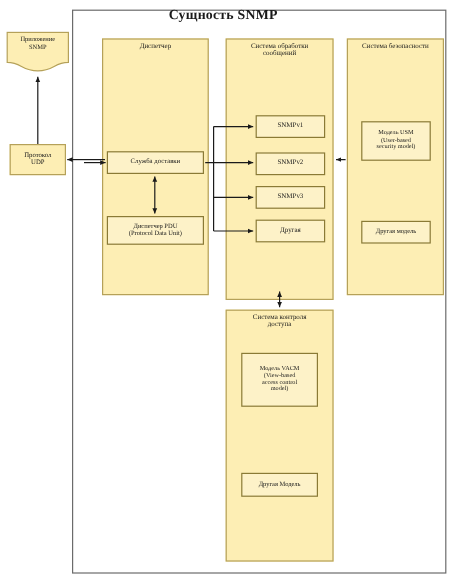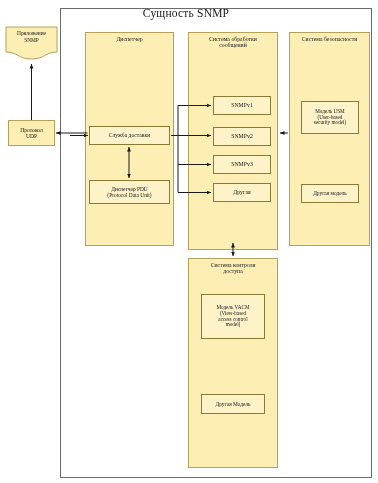--- a/index.html
+++ b/index.html
@@ -29,21 +29,21 @@
   }
 
   
   #entity-frame{
     position:absolute;left:60px;top:8px;width:312px;height:470px;
     box-sizing:border-box;background:#ffffff;
     border:1px solid #6b6b6b;
   }
   #entity-title{
     position:absolute;left:60px;top:7px;width:252px;
-    text-align:center;font-size:11.5px;letter-spacing:.2px;
+    text-align:center;font-size:11.5px;letter-spacing:.2px;font-weight:bold;
   }
 
   
   #app-shape{
     position:absolute;left:5px;top:26px;width:53px;height:34px;
   }
   #app-shape svg{display:block;}
   #app-label{
     position:absolute;left:5px;top:30px;width:53px;
     text-align:center;font-size:5.4px;line-height:1.35;

